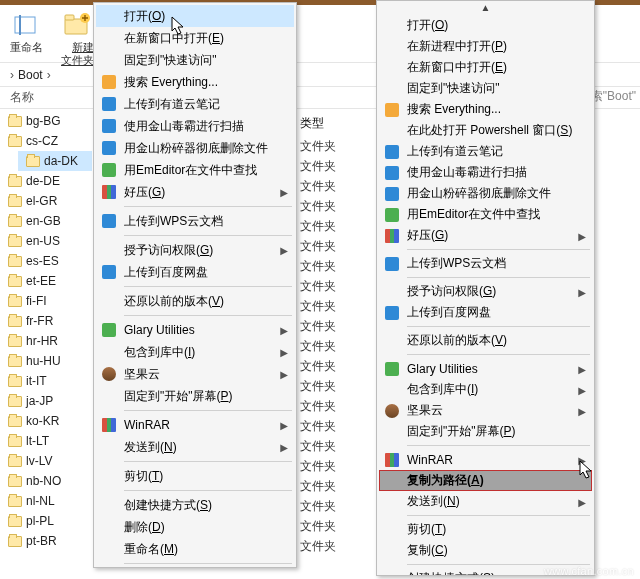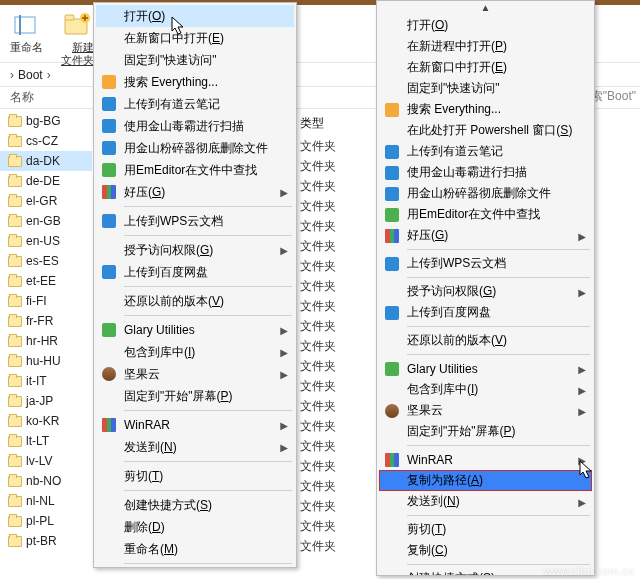--- a/index.html
+++ b/index.html
@@ -10,35 +10,35 @@
   .tool-btn .ico { width: 28px; height: 28px; display: flex; align-items: center; justify-content: center; }
   .tool-btn .lbl { font-size: 11px; color: #333; text-align: right; line-height: 1.2; }
   .breadcrumb-row { display: flex; align-items: center; padding: 3px 6px; border-bottom: 1px solid #e5e5e5; height: 24px; }
   .bc-sep { color: #555; margin: 0 4px; }
   .bc-item { color: #222; }
   .header-row { display: flex; border-bottom: 1px solid #e5e5e5; height: 22px; align-items: center; }
   .hdr-name { padding-left: 10px; color: #555; width: 180px; }
   .file-pane { display: flex; height: 470px; }
   .file-list { width: 92px; padding-top: 2px; }
   .file-item { display: flex; align-items: center; gap: 4px; padding: 2px 8px; height: 20px; white-space: nowrap; }
-  .file-item.sel { background: #cde8ff; }
+  .file-item.sel { background: #cde8ff; margin-left: 18px; }
   .folder { width: 14px; height: 11px; background: #ffe9a8; border: 1px solid #d8b755; border-radius: 1px; position: relative; }
   .folder::before { content: ""; position: absolute; top: -3px; left: 0; width: 6px; height: 3px; background: #ffe9a8; border: 1px solid #d8b755; border-bottom: none; border-radius: 1px 1px 0 0; }
   .file-label { color: #222; }
   .type-col { position: absolute; left: 300px; top: 113px; width: 78px; }
   .type-hdr { color: #000000; padding: 2px 0 5px 0; }
   .type-cell { height: 20px; padding: 1px 0; color: #333; }
   
   .menu { position: absolute; background: #f5f5f5; border: 1px solid #bdbdbd; box-shadow: 2px 2px 4px rgba(0,0,0,.25); padding: 2px; }
   .menu1 { left: 93px; top: 2px; width: 204px; height: 566px; overflow: hidden; }
   .menu2 { left: 376px; top: 0; width: 219px; height: 576px; overflow: hidden; }
   .mi { display: flex; align-items: center; height: 22px; padding: 0 18px 0 28px; position: relative; cursor: default; white-space: nowrap; }
   .mi.dense { height: 21px; }
   .mi.hl { background: #cde8ff; }
-  .mi.redbox { outline: 1px solid #c03030; outline-offset: -1px; background: #3b82f6; }
+  .mi.redbox { outline: 1px solid #c03030; outline-offset: -1px; background: #a3a3a3; font-weight: bold; }
   .mi .txt { color: #000; }
   .mi .arr { position: absolute; right: 6px; top: 50%; transform: translateY(-50%); color: #555; font-size: 10px; }
   .mi .ico { position: absolute; left: 5px; top: 50%; transform: translateY(-50%); width: 16px; height: 16px; display: flex; align-items: center; justify-content: center; }
   .sep { height: 1px; background: #d0d0d0; margin: 3px 2px 3px 28px; }
   .scroll-arrow { text-align: center; color: #444; height: 12px; line-height: 10px; font-size: 10px; }
   .search-box { position: absolute; right: 4px; top: 88px; display: flex; align-items: center; gap: 4px; color: #888; }
   .search-box .mag { color: #777; }
   .cursor { position: absolute; pointer-events: none; }
   .watermark { position: absolute; right: 6px; bottom: 2px; color: #fff; font-size: 11px; letter-spacing: .3px; text-shadow: 0 0 2px rgba(0,0,0,.3); opacity: .7;}
   

